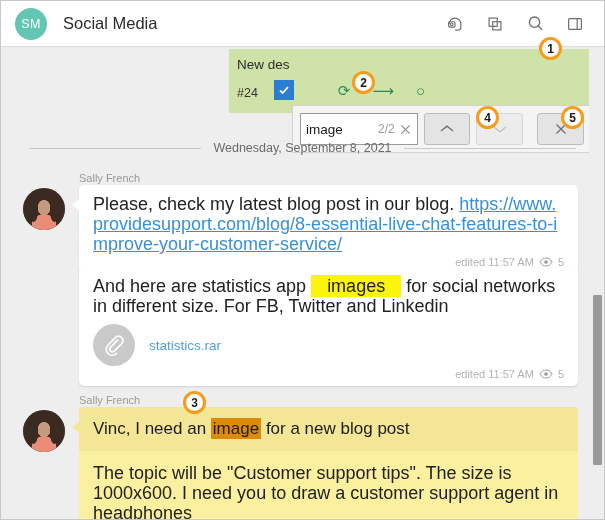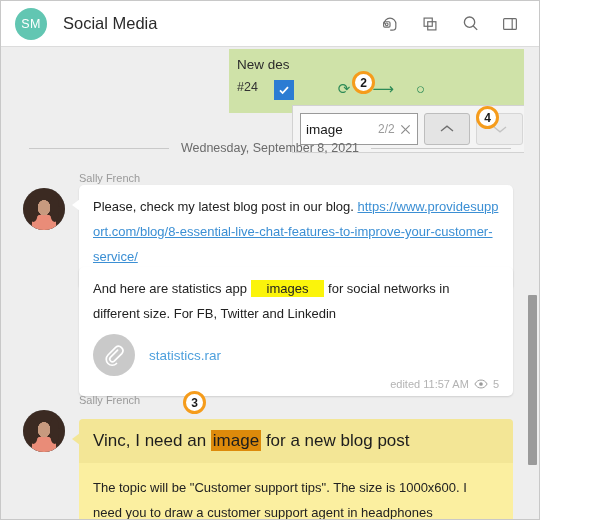--- a/index.html
+++ b/index.html
@@ -6,21 +6,21 @@
     margin: 0;
     padding: 0;
     background: #ffffff;
   }
   body {
     font-family: "Liberation Sans", sans-serif;
     -webkit-font-smoothing: antialiased;
   }
   #app {
     position: relative;
-    width: 540px;
+    width: 605px;
     height: 520px;
     overflow: hidden;
     background: #eeeeee;
     border: 1px solid #c8c8c8;
     box-sizing: border-box;
   }
 
   
   .header {
     position: absolute;
@@ -84,21 +84,21 @@
     overflow: hidden;
   }
   .pinned-title {
     font-size: 13.5px;
     color: #2b2b2b;
     line-height: 20px;
     white-space: nowrap;
   }
   .pinned-row2 {
     display: flex;
-    align-items: flex-start;
+    align-items: flex-end;
     gap: 16px;
     margin-top: 5px;
   }
   .pinned-num {
     font-size: 12.5px;
     color: #333;
   }
   .pinned-check {
     width: 20px; height: 20px;
     background: #2b7cd3;
@@ -257,23 +257,23 @@
     content: "";
     position: absolute;
     left: -7px;
     top: 14px;
     width: 0; height: 0;
     border-top: 6px solid transparent;
     border-bottom: 6px solid transparent;
     border-right: 8px solid #ffffff;
   }
   .msg-text {
-    font-size: 13px;
+    font-size: 18px;
     color: #222222;
-    line-height: 25px;
+    line-height: 20px;
   }
   .link {
     color: #3b8fd4;
     text-decoration: underline;
     word-break: break-all;
     cursor: pointer;
   }
   .hl-yellow {
     background: #fbf40b;
     padding: 1px 16px;
@@ -317,21 +317,20 @@
   .bubble.yellow {
     background: #fbefa0;
     box-shadow: none;
     border-radius: 4px;
   }
   .bubble.yellow.tail::before { border-right-color: #f3e696; }
   .bubble.yellow.top {
     background: #f3e696;
     padding: 10px 26px 10px 14px;
     border-radius: 4px 4px 0 0;
-    margin-top: 12px;
   }
   .bubble.yellow.bottom {
     border-radius: 0 0 4px 4px;
     padding: 12px 14px 16px 14px;
   }
   .big-text {
     font-size: 17px;
     color: #1d1d1d;
     line-height: 24px;
   }

